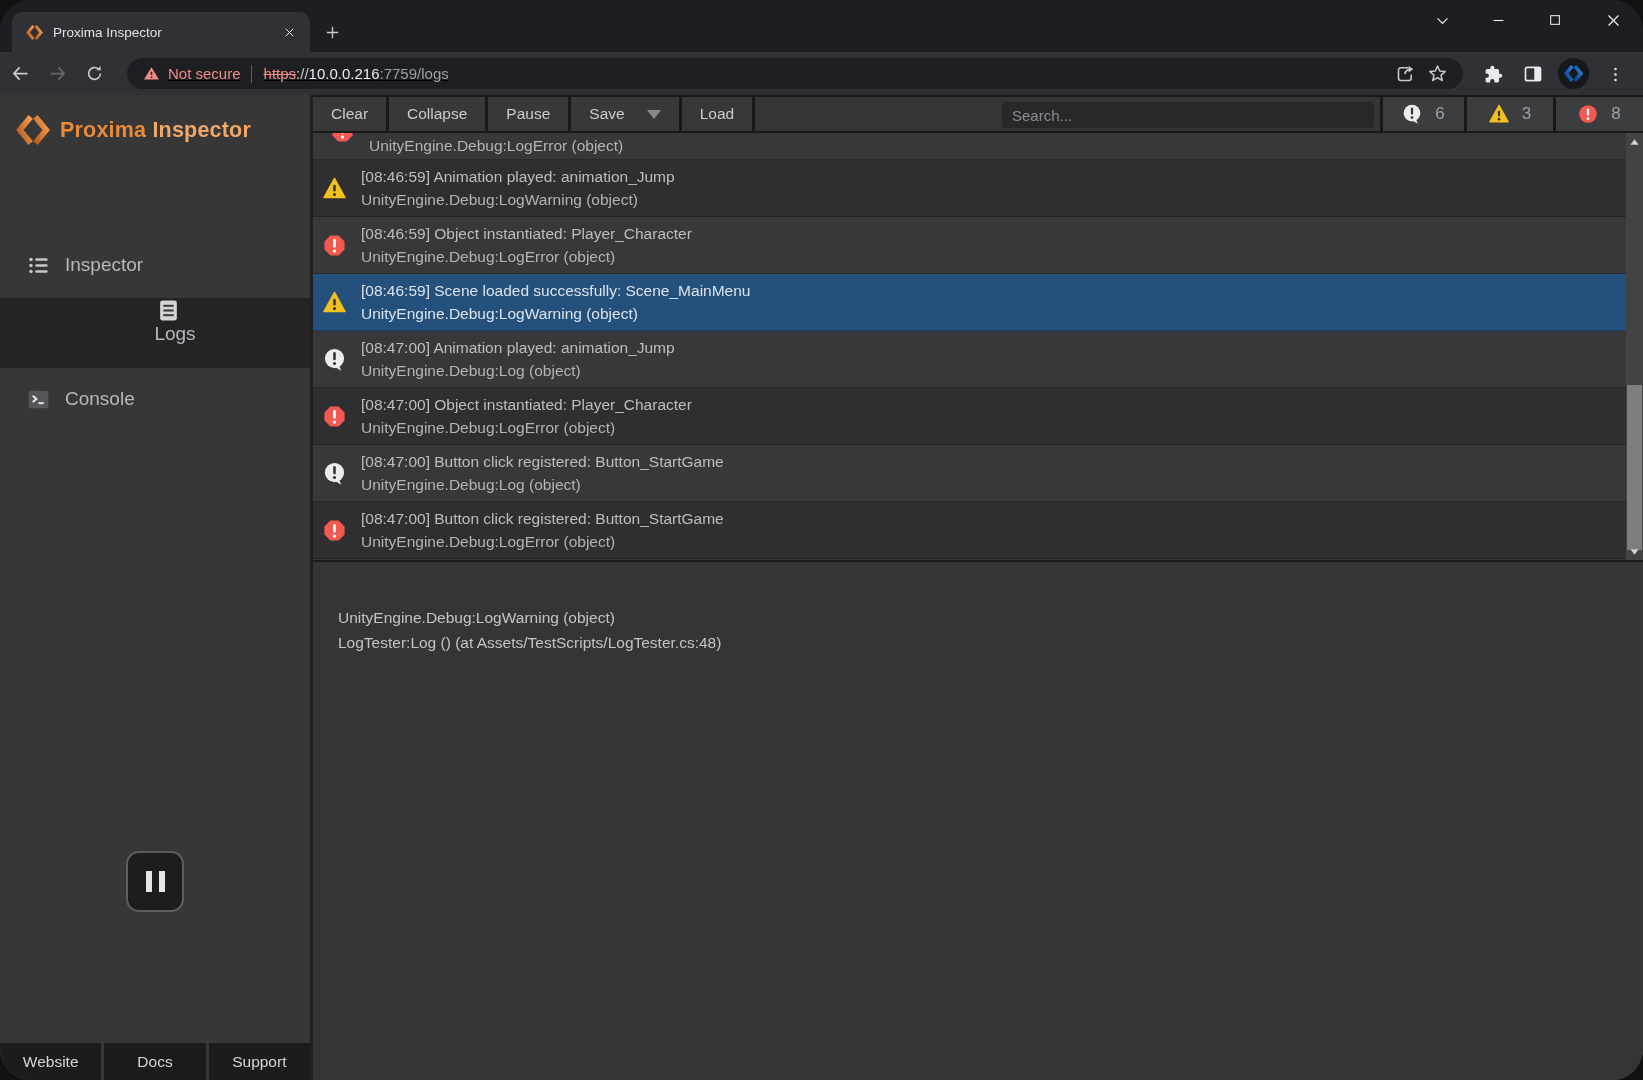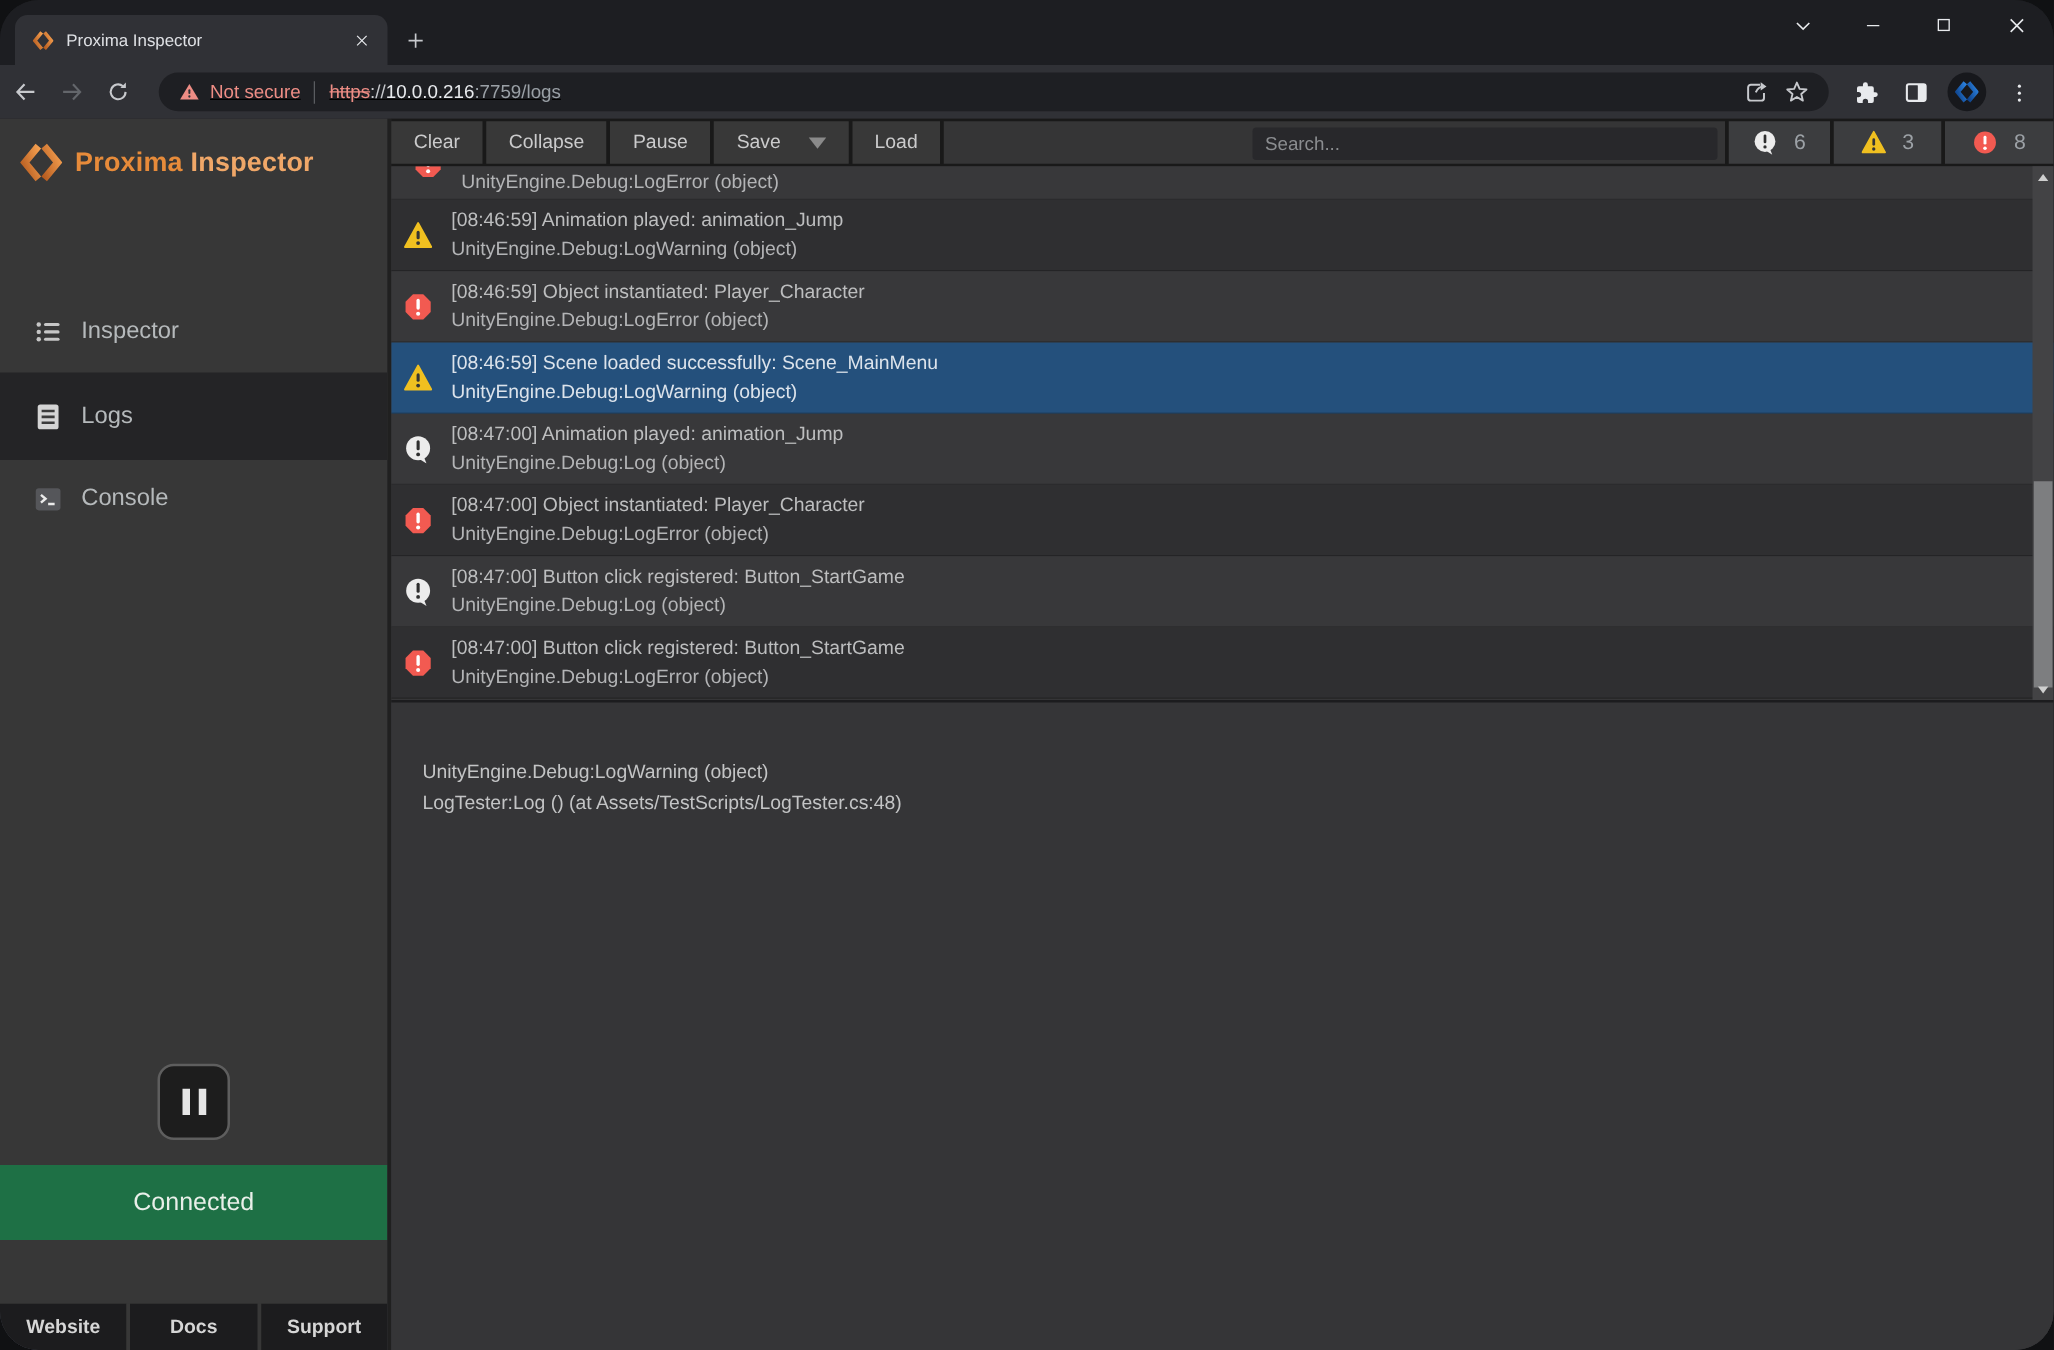--- a/index.html
+++ b/index.html
@@ -36,29 +36,29 @@
   .app-sidebar { position:absolute; top:95px; left:0; width:310px; height:985px; background:#373737; }
   .app-main { position:absolute; top:95px; left:310px; width:1333px; height:985px; background:#353537; border-left:3px solid #202020; }
 
   
   .brand { position:absolute; top:10px; left:16px; height:50px; display:flex; align-items:center; }
   .brand-text { margin-left:10px; font-size:21.5px; font-weight:bold; letter-spacing:.2px; }
   .brand-text .w1 { color:#e78b3a; }
   .brand-text .w2 { color:#f0a768; }
   .navitem { position:absolute; left:0; width:100%; height:54px; display:flex; align-items:center; padding-left:26px; cursor:pointer; }
   .navitem .lbl { margin-left:14px; font-size:19px; color:#b5b9bb; }
-  .navitem.active { background:#242426; height:70px; }
+  .navitem.active { background:#242426; height:70px;flex-direction:column; }
   .pausebtn { position:absolute; left:126px; top:756px; width:58px; height:61px; background:#1d1d1d;
               border:2px solid #5e5e5e; border-radius:13px; display:flex; align-items:center; justify-content:center; gap:7px; }
   .pausebtn i { display:block; width:6px; height:21px; background:#e6e6e6; }
   .statusband { position:absolute; left:0; top:837px; width:100%; height:60px; background:#1e7045;
                 display:flex; align-items:center; justify-content:center; color:#e9efe9; font-size:20px; }
   .appband { position:absolute; left:0; top:950px; width:100%; height:51px; background:#202c42;
              display:flex; align-items:center; justify-content:center; color:#e3e7ee; font-size:15px; }
-  .side-footer { position:absolute; left:0; top:948px; width:100%; height:37px; display:flex; gap:3px; background:#373737;font-weight:bold; }
+  .side-footer { position:absolute; left:0; top:948px; width:100%; height:37px; display:flex; gap:3px; background:#373737; }
   .side-footer .fbtn { flex:1; background:#1c1c1e; color:#d6d6d6; font-size:15.5px; display:flex; align-items:center; justify-content:center; }
 
   
   .toolbar { position:absolute; top:0; left:0; right:0; height:38px; background:#191919; display:flex; gap:3px;
              padding:2px 0; border-top:0; }
   .tbtn { background:#383838; color:#cbcbcc; font-size:15.5px; border:none; padding:0 18px; display:flex; align-items:center; }
   .tbtn .tri { width:0; height:0; border-left:7px solid transparent; border-right:7px solid transparent; border-top:9px solid #8a8a8a; margin-left:22px; }
   .searchzone { flex:1; background:#353536; position:relative; }
   .searchzone input { position:absolute; right:6px; top:5px; width:372px; height:26px; background:#28282b; border:none;
                       border-radius:3px; color:#c3c3c3; font-size:15px; padding:0 10px; font-family:"Liberation Sans",sans-serif; }
@@ -341,21 +341,20 @@
       <svg width="25" height="25">
           <use href="#ic-term"></use>
         </svg>
       <span class="lbl">Console</span>
     </div>
 
     <div class="pausebtn">
         <i></i>
         <i></i>
       </div>
-    <div class="statusband">Connected</div>
     <div class="appband">My App 0.1 (Proxima)</div>
     <div class="side-footer">
       <div class="fbtn">Website</div>
       <div class="fbtn">Docs</div>
       <div class="fbtn">Support</div>
     </div>
   </div>
 
   <div class="app-main">
     <div class="toolbar">

